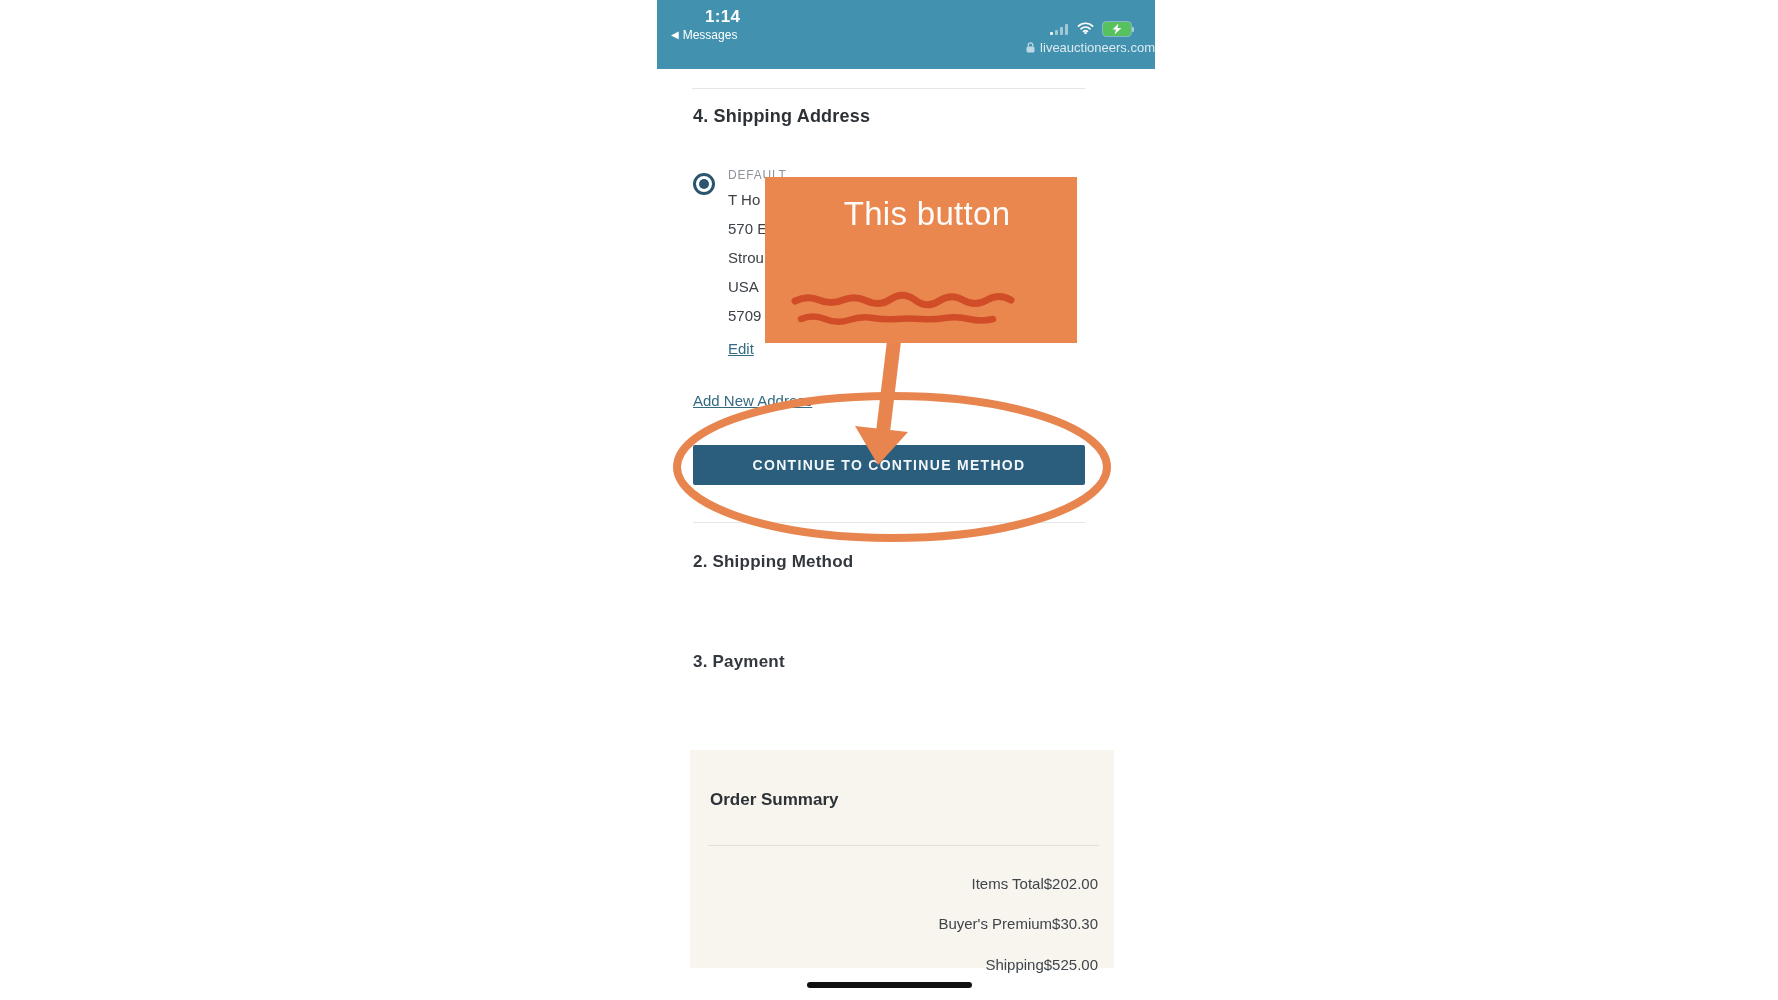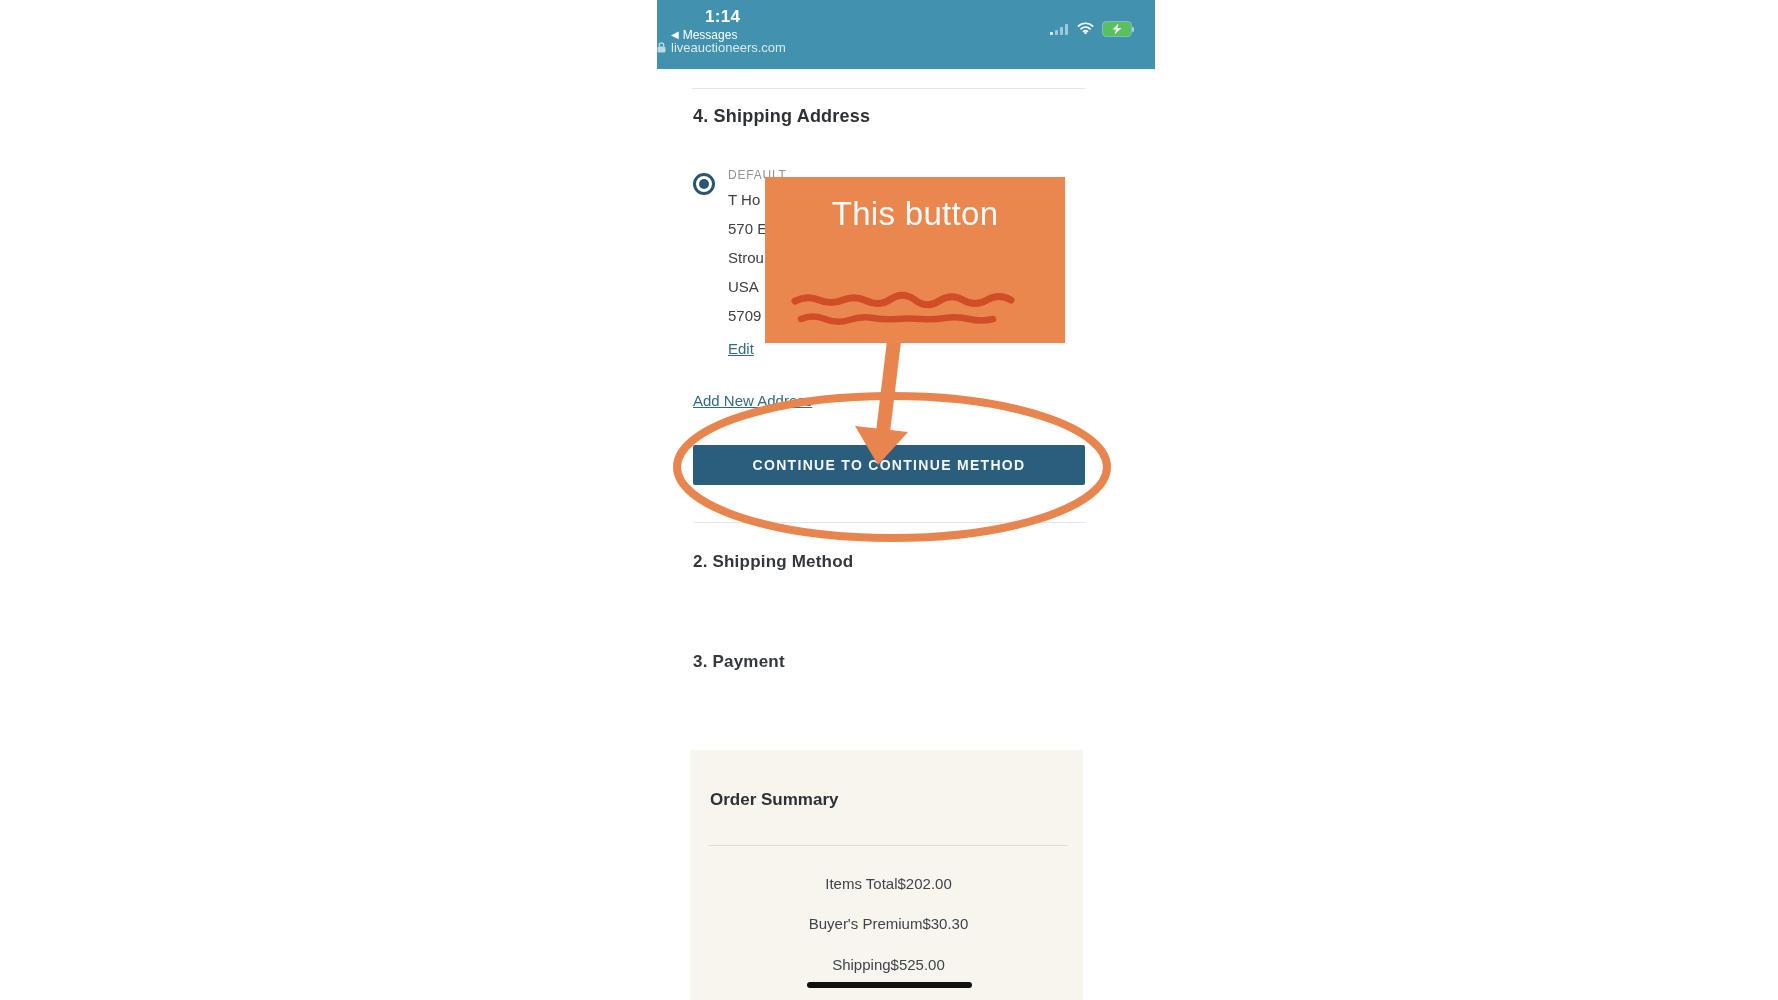--- a/index.html
+++ b/index.html
@@ -7,21 +7,21 @@
     position:relative;width:1778px;height:1000px;background:#ffffff;overflow:hidden;
     font-family:"Liberation Sans", sans-serif;
   }
   .phone{position:absolute;left:657px;top:0;width:456px;height:1000px;background:#ffffff;}
 
   
   .statusbar{position:absolute;left:0;top:0;width:498px;height:69px;background:#4291ae;z-index:2;}
   .sb-time{position:absolute;left:48px;top:7px;font-size:17px;font-weight:bold;color:#ffffff;letter-spacing:.3px;}
   .sb-back{position:absolute;left:14px;top:28px;font-size:12px;color:#ffffff;display:flex;align-items:center;gap:4px;cursor:default;}
   .sb-back .tri{font-size:10px;line-height:1;}
-  .sb-url{position:absolute;left:0;right:0;top:40px;text-align:left;font-size:13px;color:#dcebf1;}
+  .sb-url{position:absolute;left:0;right:0;top:40px;text-align:right;font-size:13px;color:#dcebf1;}
   .sb-url .lock{display:inline-block;margin-right:5px;opacity:.8;position:relative;top:1px;}
   .sb-icons{position:absolute;right:20px;top:20px;display:flex;align-items:center;gap:9px;}
   .sig{display:flex;align-items:flex-end;gap:2px;height:11px;}
   .sig span{width:3px;border-radius:1px;background:#ffffff;display:block;}
   .sig .b1{height:3px;opacity:.95}.sig .b2{height:5px;opacity:.5}.sig .b3{height:8px;opacity:.5}.sig .b4{height:11px;opacity:.5}
   .batt{position:relative;width:32px;height:14px;}
   .batt .body{position:absolute;left:0;top:0;width:28px;height:14px;border-radius:3.5px;background:#57c15e;box-shadow:0 0 0 1px rgba(255,255,255,.35);}
   .batt .nub{position:absolute;right:1px;top:4.5px;width:2.5px;height:5px;border-radius:1.5px;background:rgba(255,255,255,.55);}
 
   
@@ -42,30 +42,30 @@
   .addr .badge{font-size:12px;color:#8d939a;letter-spacing:.8px;display:block;margin-bottom:9px;}
   .addr .line{display:block;margin-bottom:11px;line-height:18px;}
   a.link{color:#346b80;text-decoration:underline;font-size:15px;cursor:pointer;}
   .edit-link{position:absolute;left:71px;top:271px;}
   .addnew-link{position:absolute;left:36px;top:323px;}
 
   .cta{position:absolute;left:36px;top:376px;width:392px;height:40px;background:#2b5e7d;border:none;border-radius:2px;
        color:#f2f7fa;font-family:"Liberation Sans",sans-serif;font-size:14px;font-weight:bold;letter-spacing:1.3px;cursor:pointer;}
 
   
-  .card{position:absolute;left:33px;top:681px;width:393px;height:250px;background:#f8f4ee;}
+  .card{position:absolute;left:33px;top:681px;width:393px;height:218px;background:#f8f4ee;padding-left:31px;}
   .card-title{position:absolute;left:20px;top:40px;font-size:17px;font-weight:bold;color:#2d3237;}
   .card-div{position:absolute;left:18px;right:15px;top:95px;height:1px;background:#e3ded6;}
-  .row{position:absolute;left:20px;right:16px;display:flex;justify-content:center;font-size:15px;color:#3f454b;}
+  .row{position:absolute;left:20px;right:16px;display:flex;justify-content:flex-end;font-size:15px;color:#3f454b;}
   .row-0{top:125px;}.row-1{top:165px;}.row-2{top:206px;}
 
   .home-ind{position:absolute;left:150px;top:982px;width:165px;height:6px;border-radius:3px;background:#101010;z-index:6;cursor:grab;}
 
   
-  .callout{position:absolute;left:108px;top:177px;width:300px;height:166px;background:#e9874f;z-index:5;}
+  .callout{position:absolute;left:108px;top:177px;width:300px;height:166px;background:#e9874f;z-index:5;padding-left:12px;}
   .callout .txt{margin-top:16px;text-align:center;color:#fdfcfa;font-size:33px;line-height:41px;letter-spacing:.3px;}
   .callout svg{position:absolute;left:0;top:0;}
   .overlay-svg{position:absolute;left:0;top:0;z-index:4;pointer-events:none;}
 </style>
 </head>
 <body>
 
 <div class="canvas">
   <div class="phone">
 

